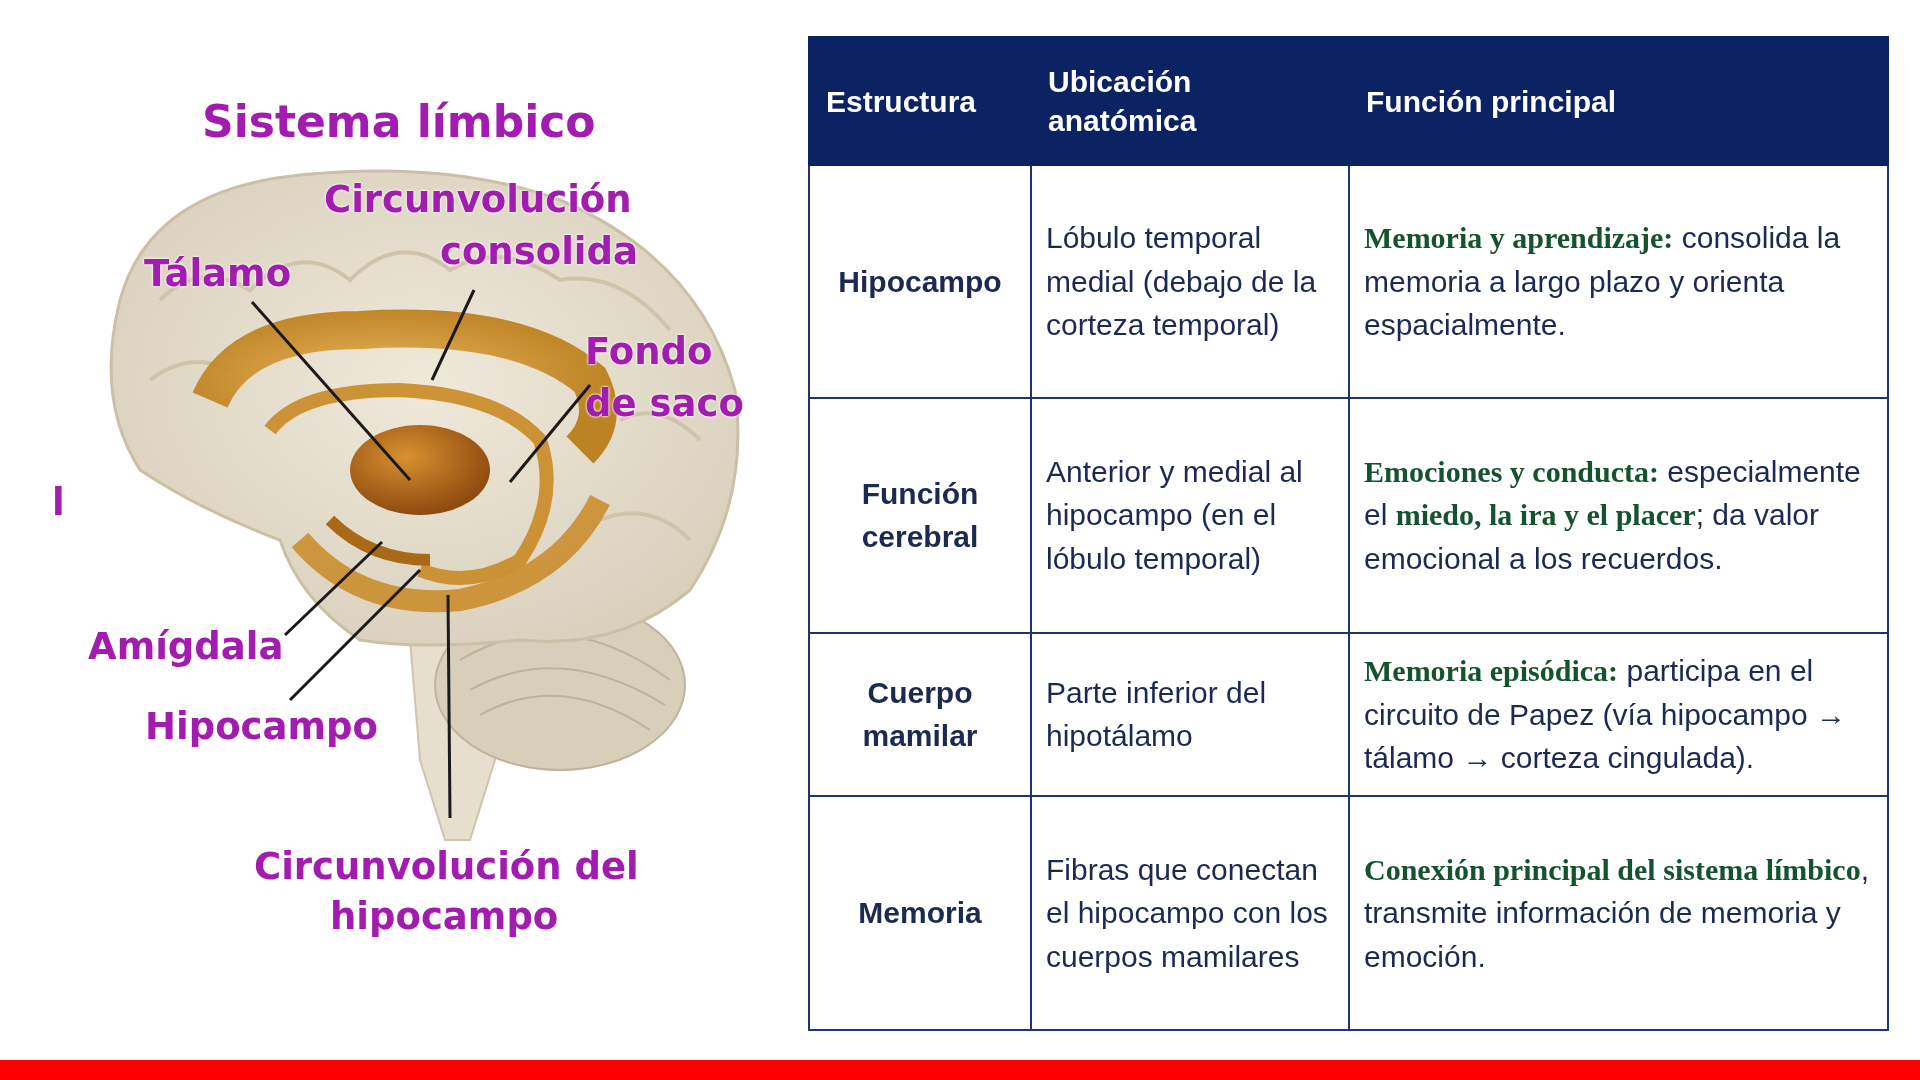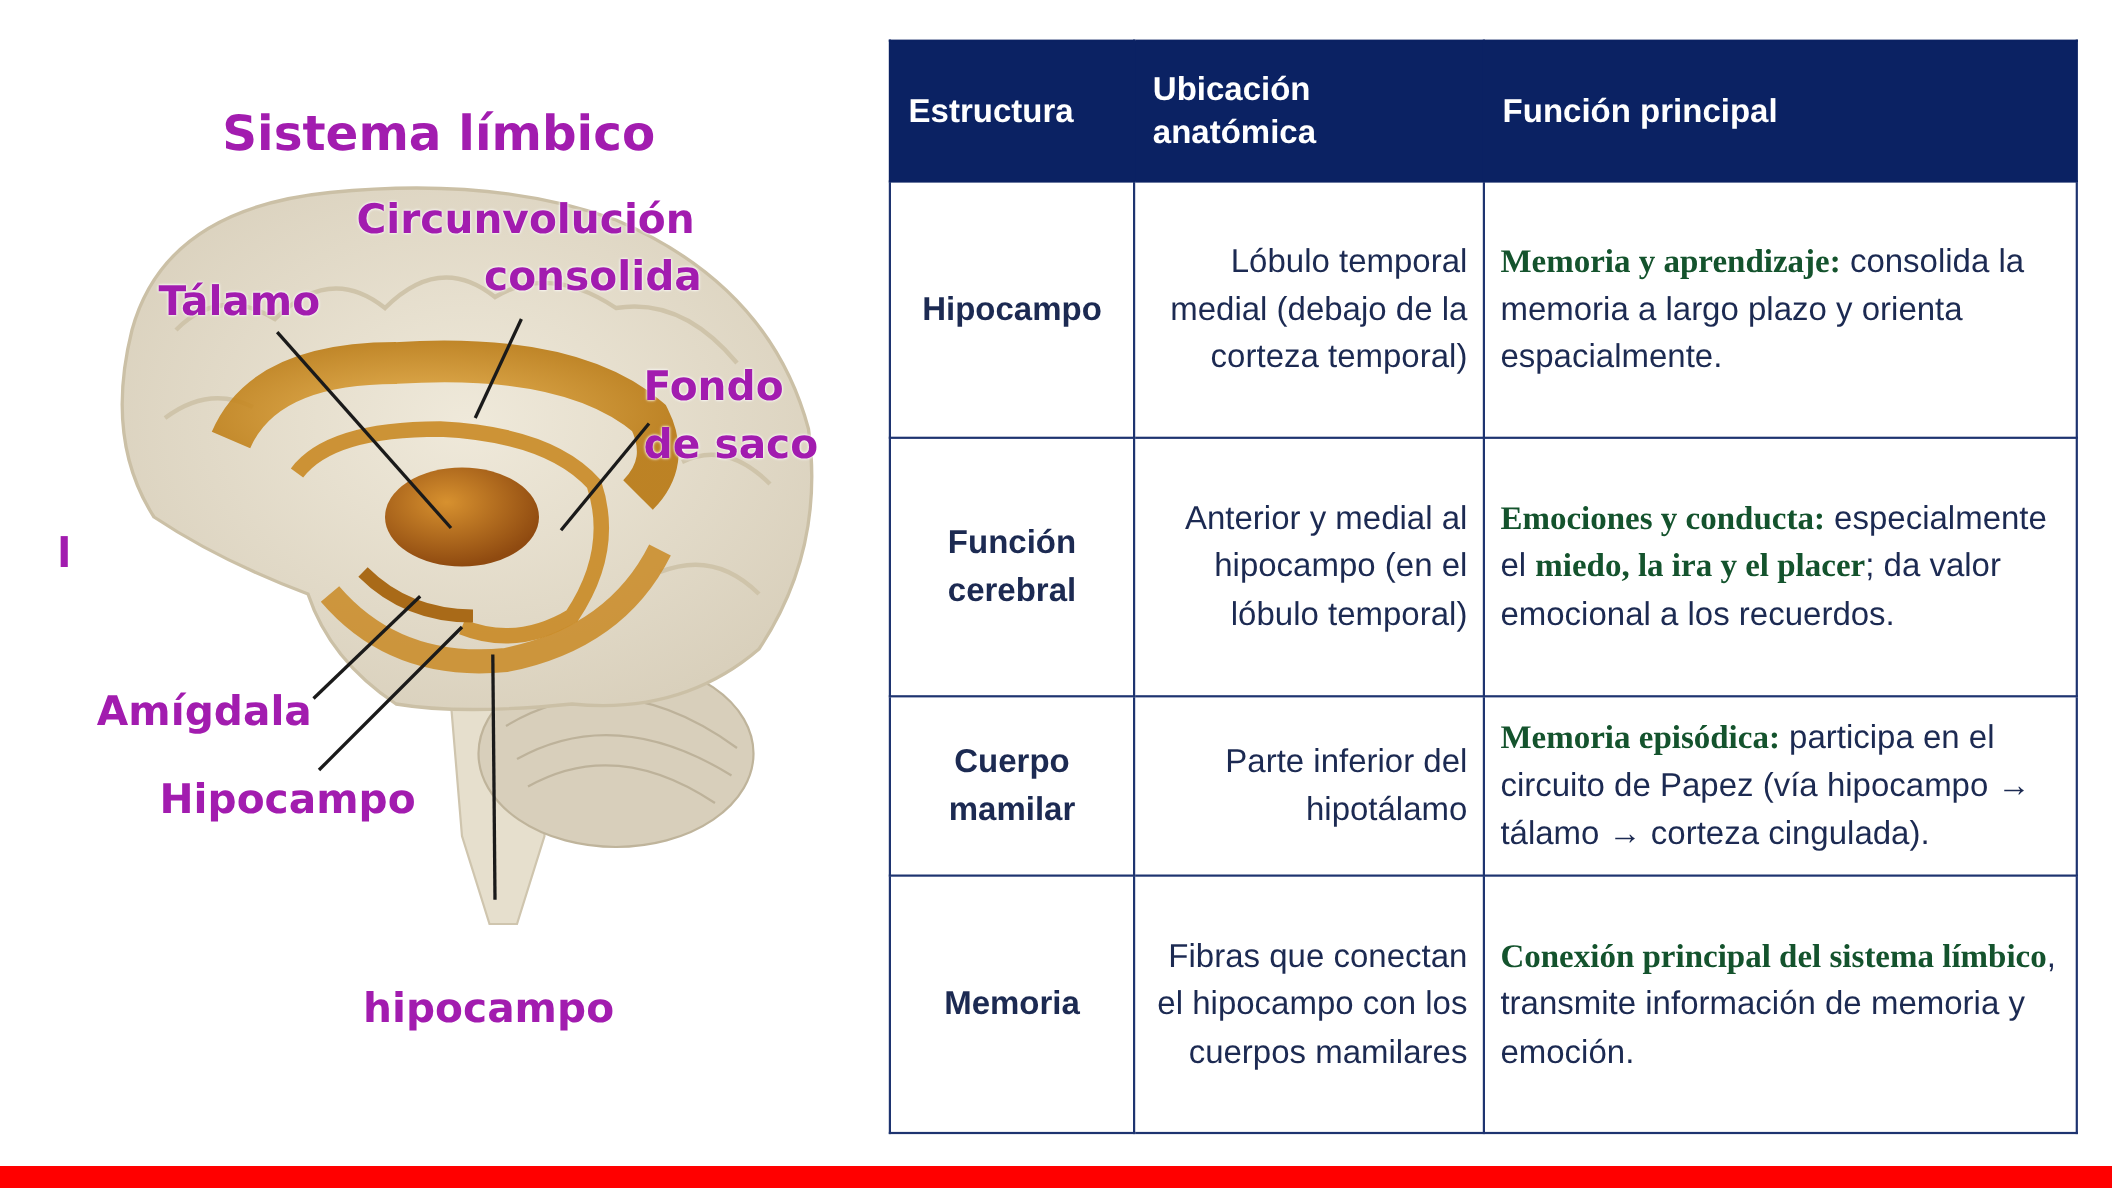--- a/index.html
+++ b/index.html
@@ -6,21 +6,21 @@
   body { width:1920px; height:1080px; position:relative; background:#ffffff; overflow:hidden; font-family:"Liberation Sans", sans-serif; }
   .figure { position:absolute; left:0; top:0; width:790px; height:1040px; }
   .brain-svg { position:absolute; left:0; top:0; }
   .lbl { position:absolute; color:#a21caf; font-family:"DejaVu Sans", sans-serif; font-weight:bold; white-space:nowrap; line-height:1; text-shadow:0 0 2px #fff, 0 0 3px #fff; }
   .title { font-size:44px; }
   .l36 { font-size:37px; }
   table.main { position:absolute; left:808px; top:36px; width:1081px; height:995px; border-collapse:collapse; font-family:"Liberation Sans", sans-serif; }
   table.main th { background:#0b2263; color:#ffffff; font-weight:bold; font-size:30px; text-align:left; padding:0 16px; height:126px; border:2px solid #0b2263; line-height:1.3; }
   table.main td { border:2px solid #1e3470; font-size:30px; color:#1c2a52; padding:0 14px; line-height:1.45; vertical-align:middle; }
   td.struct { text-align:center; color:#0b2263; font-weight:bold; width:188px; }
-  td.loc { width:284px;text-align:right; }
+  td.loc { width:284px; }
   td.func b { color:#14532d;font-family:Liberation Serif, serif; }
   .red-bar { position:absolute; left:0; top:1060px; width:1920px; height:20px; background:#ff0000; }
 </style>
 </head>
 <body>
 
 <div class="figure">
   <svg class="brain-svg" width="790" height="1040" viewBox="0 0 790 1040">
     <defs>
       <radialGradient id="cortex" cx="50%" cy="45%" r="60%">
@@ -65,20 +65,21 @@
 
   <div class="lbl title" style="left:202px; top:100px;">Sistema límbico</div>
   <div class="lbl l36" style="left:324px; top:181px;">Circunvolución</div>
   <div class="lbl l36" style="left:440px; top:233px;">consolida</div>
   <div class="lbl l36" style="left:144px; top:255px;">Tálamo</div>
   <div class="lbl l36" style="left:585px; top:333px;">Fondo</div>
   <div class="lbl l36" style="left:585px; top:385px;">de saco</div>
   <div class="lbl l36" style="left:52px; top:484px;">l</div>
   <div class="lbl l36" style="left:72px; top:628px;margin-left:16px;">Amígdala</div>
   <div class="lbl l36" style="left:145px; top:708px;">Hipocampo</div>
+  <div class="lbl l36" style="left:254px; top:848px;">Circunvolución del</div>
   <div class="lbl l36" style="left:330px; top:898px;">hipocampo</div>
 </div>
 
 <table class="main">
   <thead>
     <tr>
       <th style="width:188px;">Estructura</th>
       <th style="width:284px;">Ubicación anatómica</th>
       <th>Función principal</th>
     </tr>

